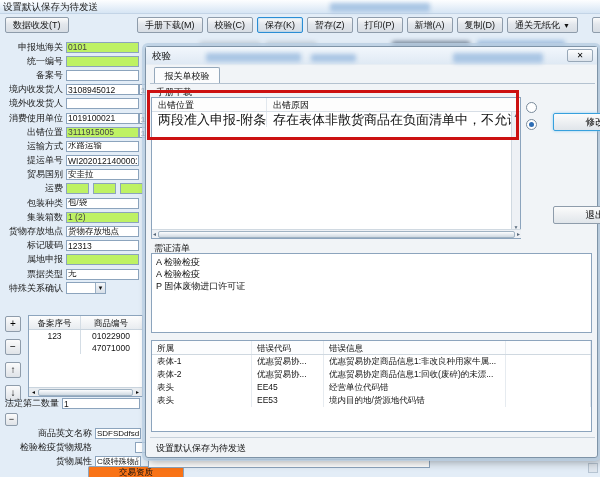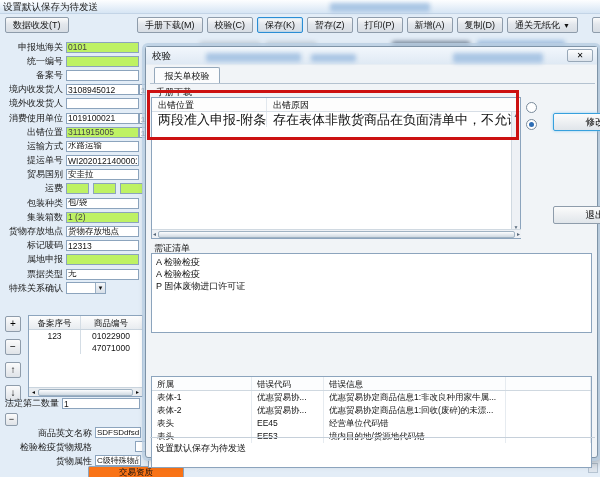--- a/index.html
+++ b/index.html
@@ -46,21 +46,21 @@
   .grow { display:flex; height:12px; }
   .grow span { font-size:8.5px; line-height:12px; text-align:center; }
   .ghscroll { position:absolute; bottom:0; left:0; width:113px; height:9px; background:#e8ecf0; border-top:1px solid #c9d4de; display:flex; align-items:center; }
   .ghscroll .arr { width:9px; font-size:5px; text-align:center; }
   .ghscroll .thumb { flex:1; height:7px; background:linear-gradient(#fcfdfe,#cfd9e2); border:1px solid #9fb2c2; border-radius:2px; }
   .numrow { position:absolute; left:0; top:397px; display:flex; align-items:center; }
   .numrow .flabel { width:62px; }
   .numrow .finput { width:78px; }
   .minus2 { position:absolute; left:5px; top:413px; width:13px; height:13px; font-size:9px; line-height:11px; text-align:center;
             background:linear-gradient(#fbfbfb,#dfe3e8); border:1px solid #8e9cab; border-radius:2px; }
-  .erow { position:absolute; left:0; display:flex; align-items:flex-start; }
+  .erow { position:absolute; left:0; display:flex; align-items:center; }
   .erow .flabel { width:95px; }
   .erow .finput { width:46px; font-size:8px; }
   .btab { position:absolute; left:88px; top:466px; width:96px; height:11px; background:#f97316;
           border:1px solid #8ca4bd; border-bottom:none; border-radius:2px 2px 0 0;
           font-size:8.5px; text-align:center; line-height:11px; }
   .wideinput { position:absolute; left:148px; top:459px; width:282px; height:9px; border:1px solid #8ca4bd; background:#fff; }
   .resize-corner { position:absolute; left:588px; top:463px; width:10px; height:10px; background:#dfe6ee; border:1px solid #b6c4d2; }
   
   .blur { position:absolute; filter:blur(2px); border-radius:2px; }
   .blur.gray { background:#cdd6df; border:1px solid #aab7c4; }
@@ -96,21 +96,21 @@
   .radio.r1 { left:380px; top:55px; }
   .radio.r2 { left:380px; top:72px; }
   .radio.checked::after { content:""; position:absolute; left:2px; top:2px; width:5px; height:5px; border-radius:50%; background:#2e6db4; }
   .dbtn { position:absolute; left:407px; width:55px; height:18px; font-size:9.5px;
           background:linear-gradient(#fbfbfb,#e0e5ea); border:1px solid #8e9cab; border-radius:2px;padding-left:29px; }
   .dbtn.modify { top:66px; border:1px solid #37a0dd; box-shadow:0 0 3px #8fcbf0; }
   .dbtn.exit { top:159px; }
   .cert-label { position:absolute; left:8px; top:195px; font-size:9px; }
   .cert-list { position:absolute; left:5px; top:206px; width:441px; height:80px; background:#fff; border:1px solid #8ca4bd; padding:2px 4px; }
   .cert-item { font-size:9px; line-height:12px; white-space:nowrap; }
-  .detail { position:absolute; left:5px; top:293px; width:441px; height:92px; background:#fff; border:1px solid #8ca4bd; overflow:hidden;margin-top:36px; }
+  .detail { position:absolute; left:5px; top:293px; width:441px; height:92px; background:#fff; border:1px solid #8ca4bd; overflow:hidden; }
   .drow { display:grid; grid-template-columns:100px 72px 182px auto; height:13px; }
   .drow span { font-size:8.5px; line-height:13px; padding-left:5px; white-space:nowrap; overflow:hidden; border-right:1px solid #e6ebf0; }
   .drow.head { height:14px; border-bottom:1px solid #cfd8e0; background:#fcfdfe; }
   .drow.head span { line-height:14px; }
   .dlg-sep { position:absolute; left:4px; top:390px; width:445px; border-top:1px solid #c6d0da; }
   .dlg-footer { position:absolute; left:10px; top:395px; font-size:9px; }
 </style>
 </head>
 <body>
 

